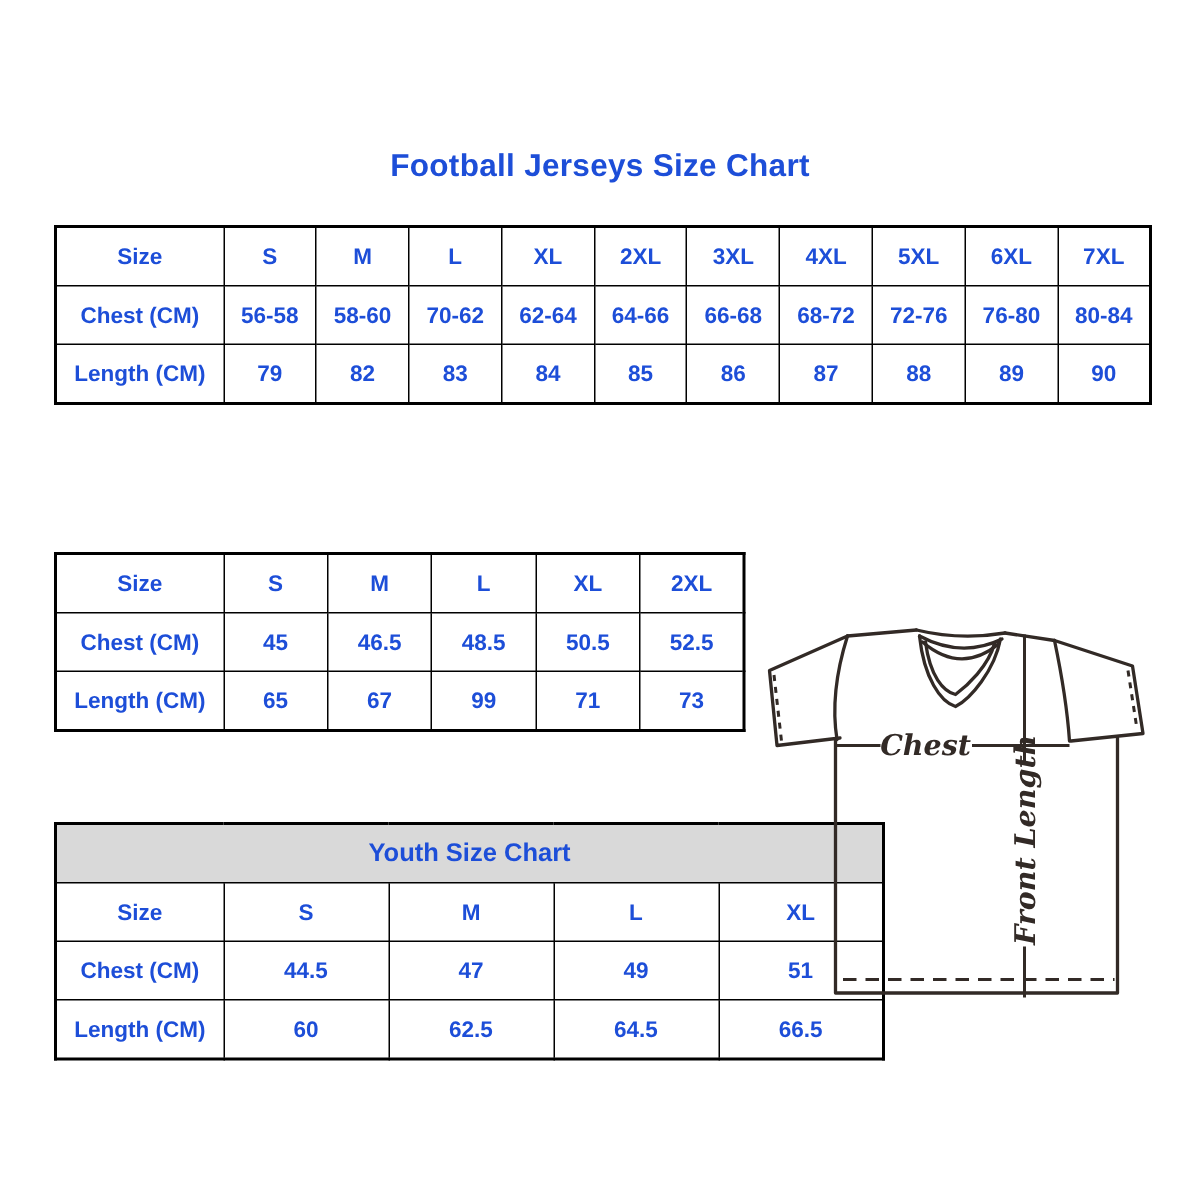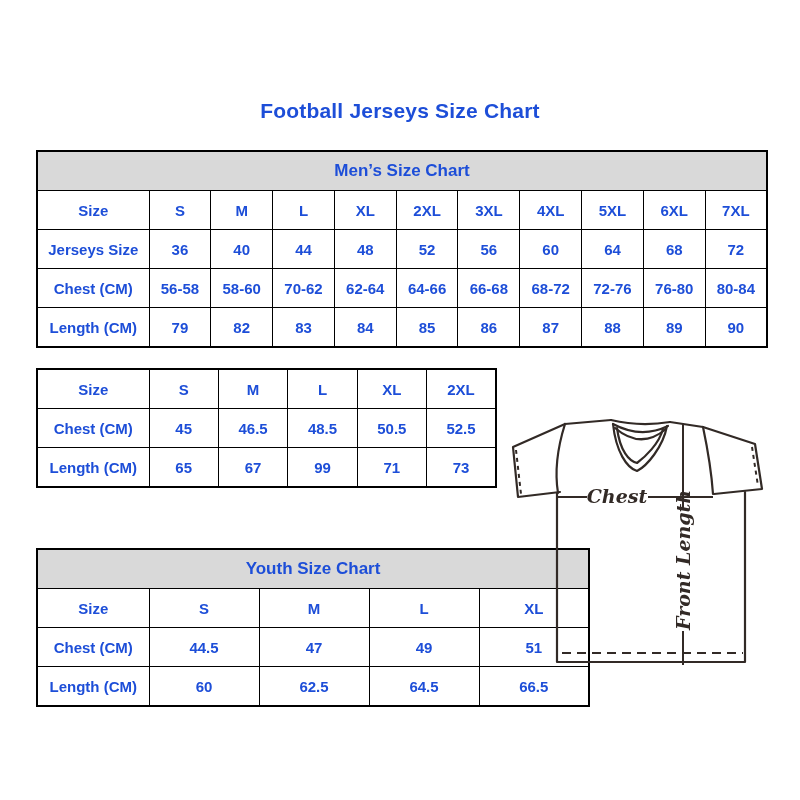--- a/index.html
+++ b/index.html
@@ -33,48 +33,32 @@
         <col>
         <col>
         <col>
         <col>
         <col>
         <col>
         <col>
         <col>
       </colgroup>
     <tbody>
-        <tr class="thead-row">
-      <td colspan="11">Men’s Size Chart</td>
-    </tr>
     <tr>
       <th>Size</th>
       <td>S</td>
       <td>M</td>
       <td>L</td>
       <td>XL</td>
       <td>2XL</td>
       <td>3XL</td>
       <td>4XL</td>
       <td>5XL</td>
       <td>6XL</td>
       <td>7XL</td>
-    </tr>
-    <tr>
-      <th>Jerseys Size</th>
-      <td>36</td>
-      <td>40</td>
-      <td>44</td>
-      <td>48</td>
-      <td>52</td>
-      <td>56</td>
-      <td>60</td>
-      <td>64</td>
-      <td>68</td>
-      <td>72</td>
     </tr>
     <tr>
       <th>Chest (CM)</th>
       <td>56-58</td>
       <td>58-60</td>
       <td>70-62</td>
       <td>62-64</td>
       <td>64-66</td>
       <td>66-68</td>
       <td>68-72</td>

